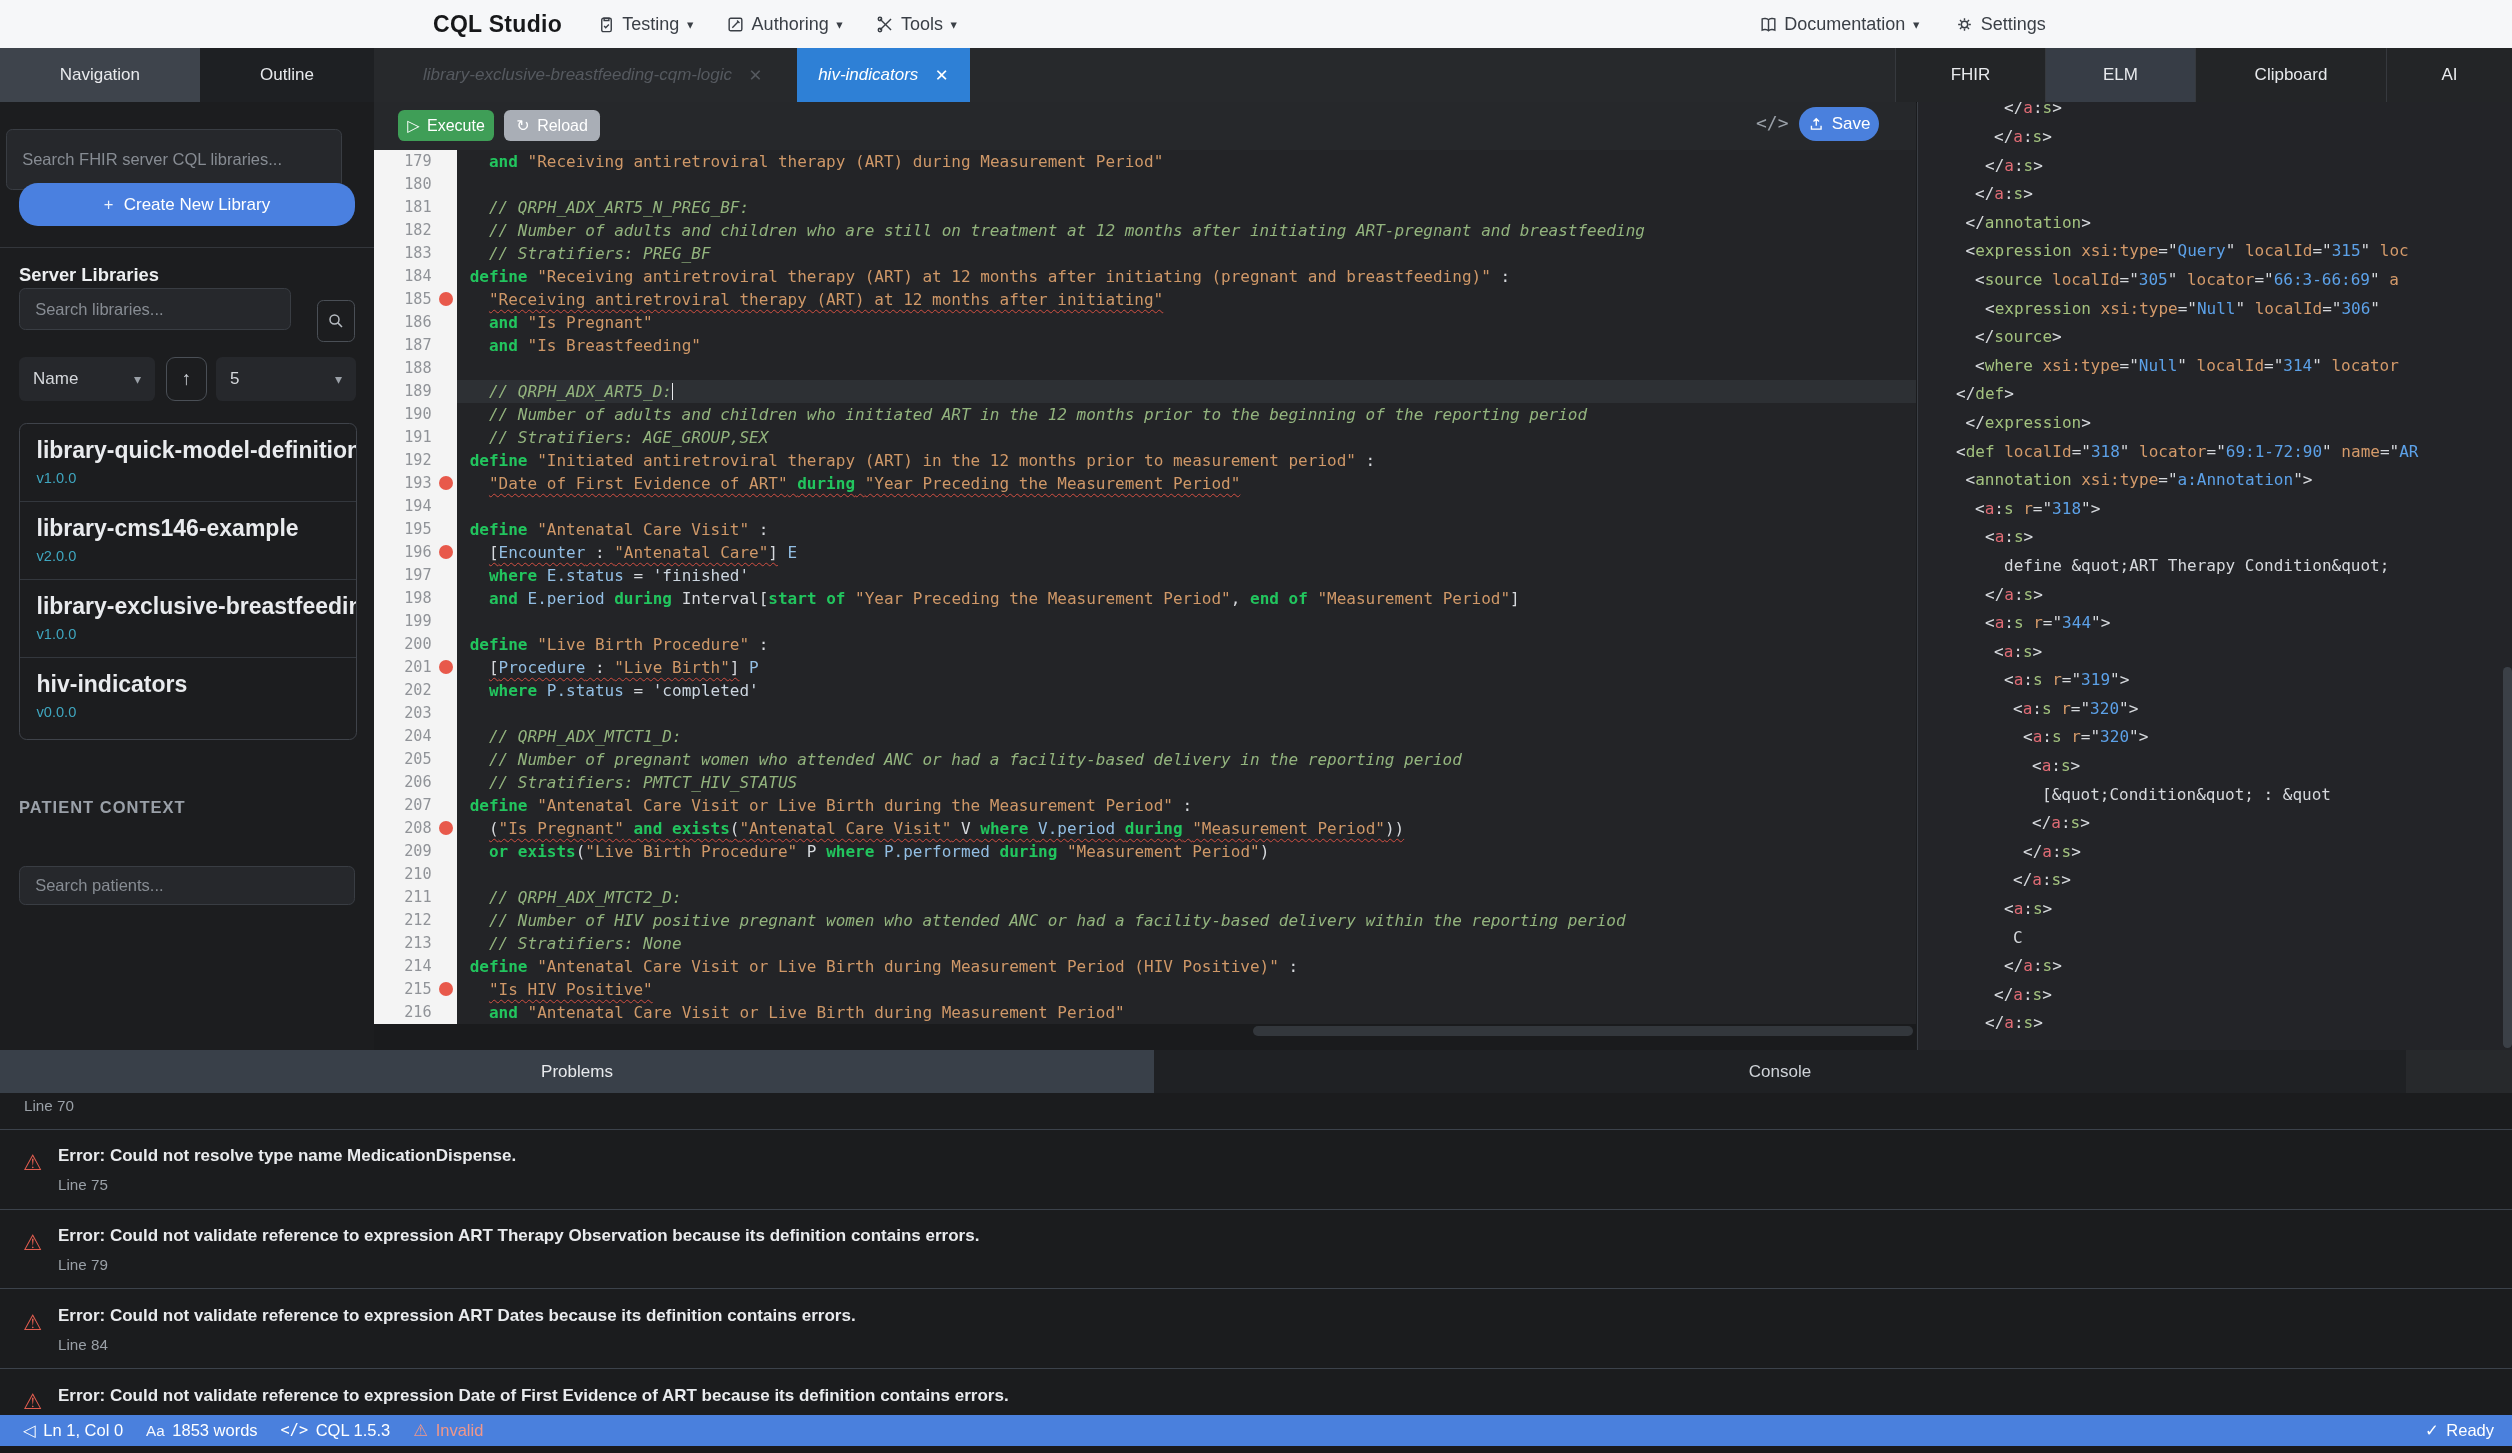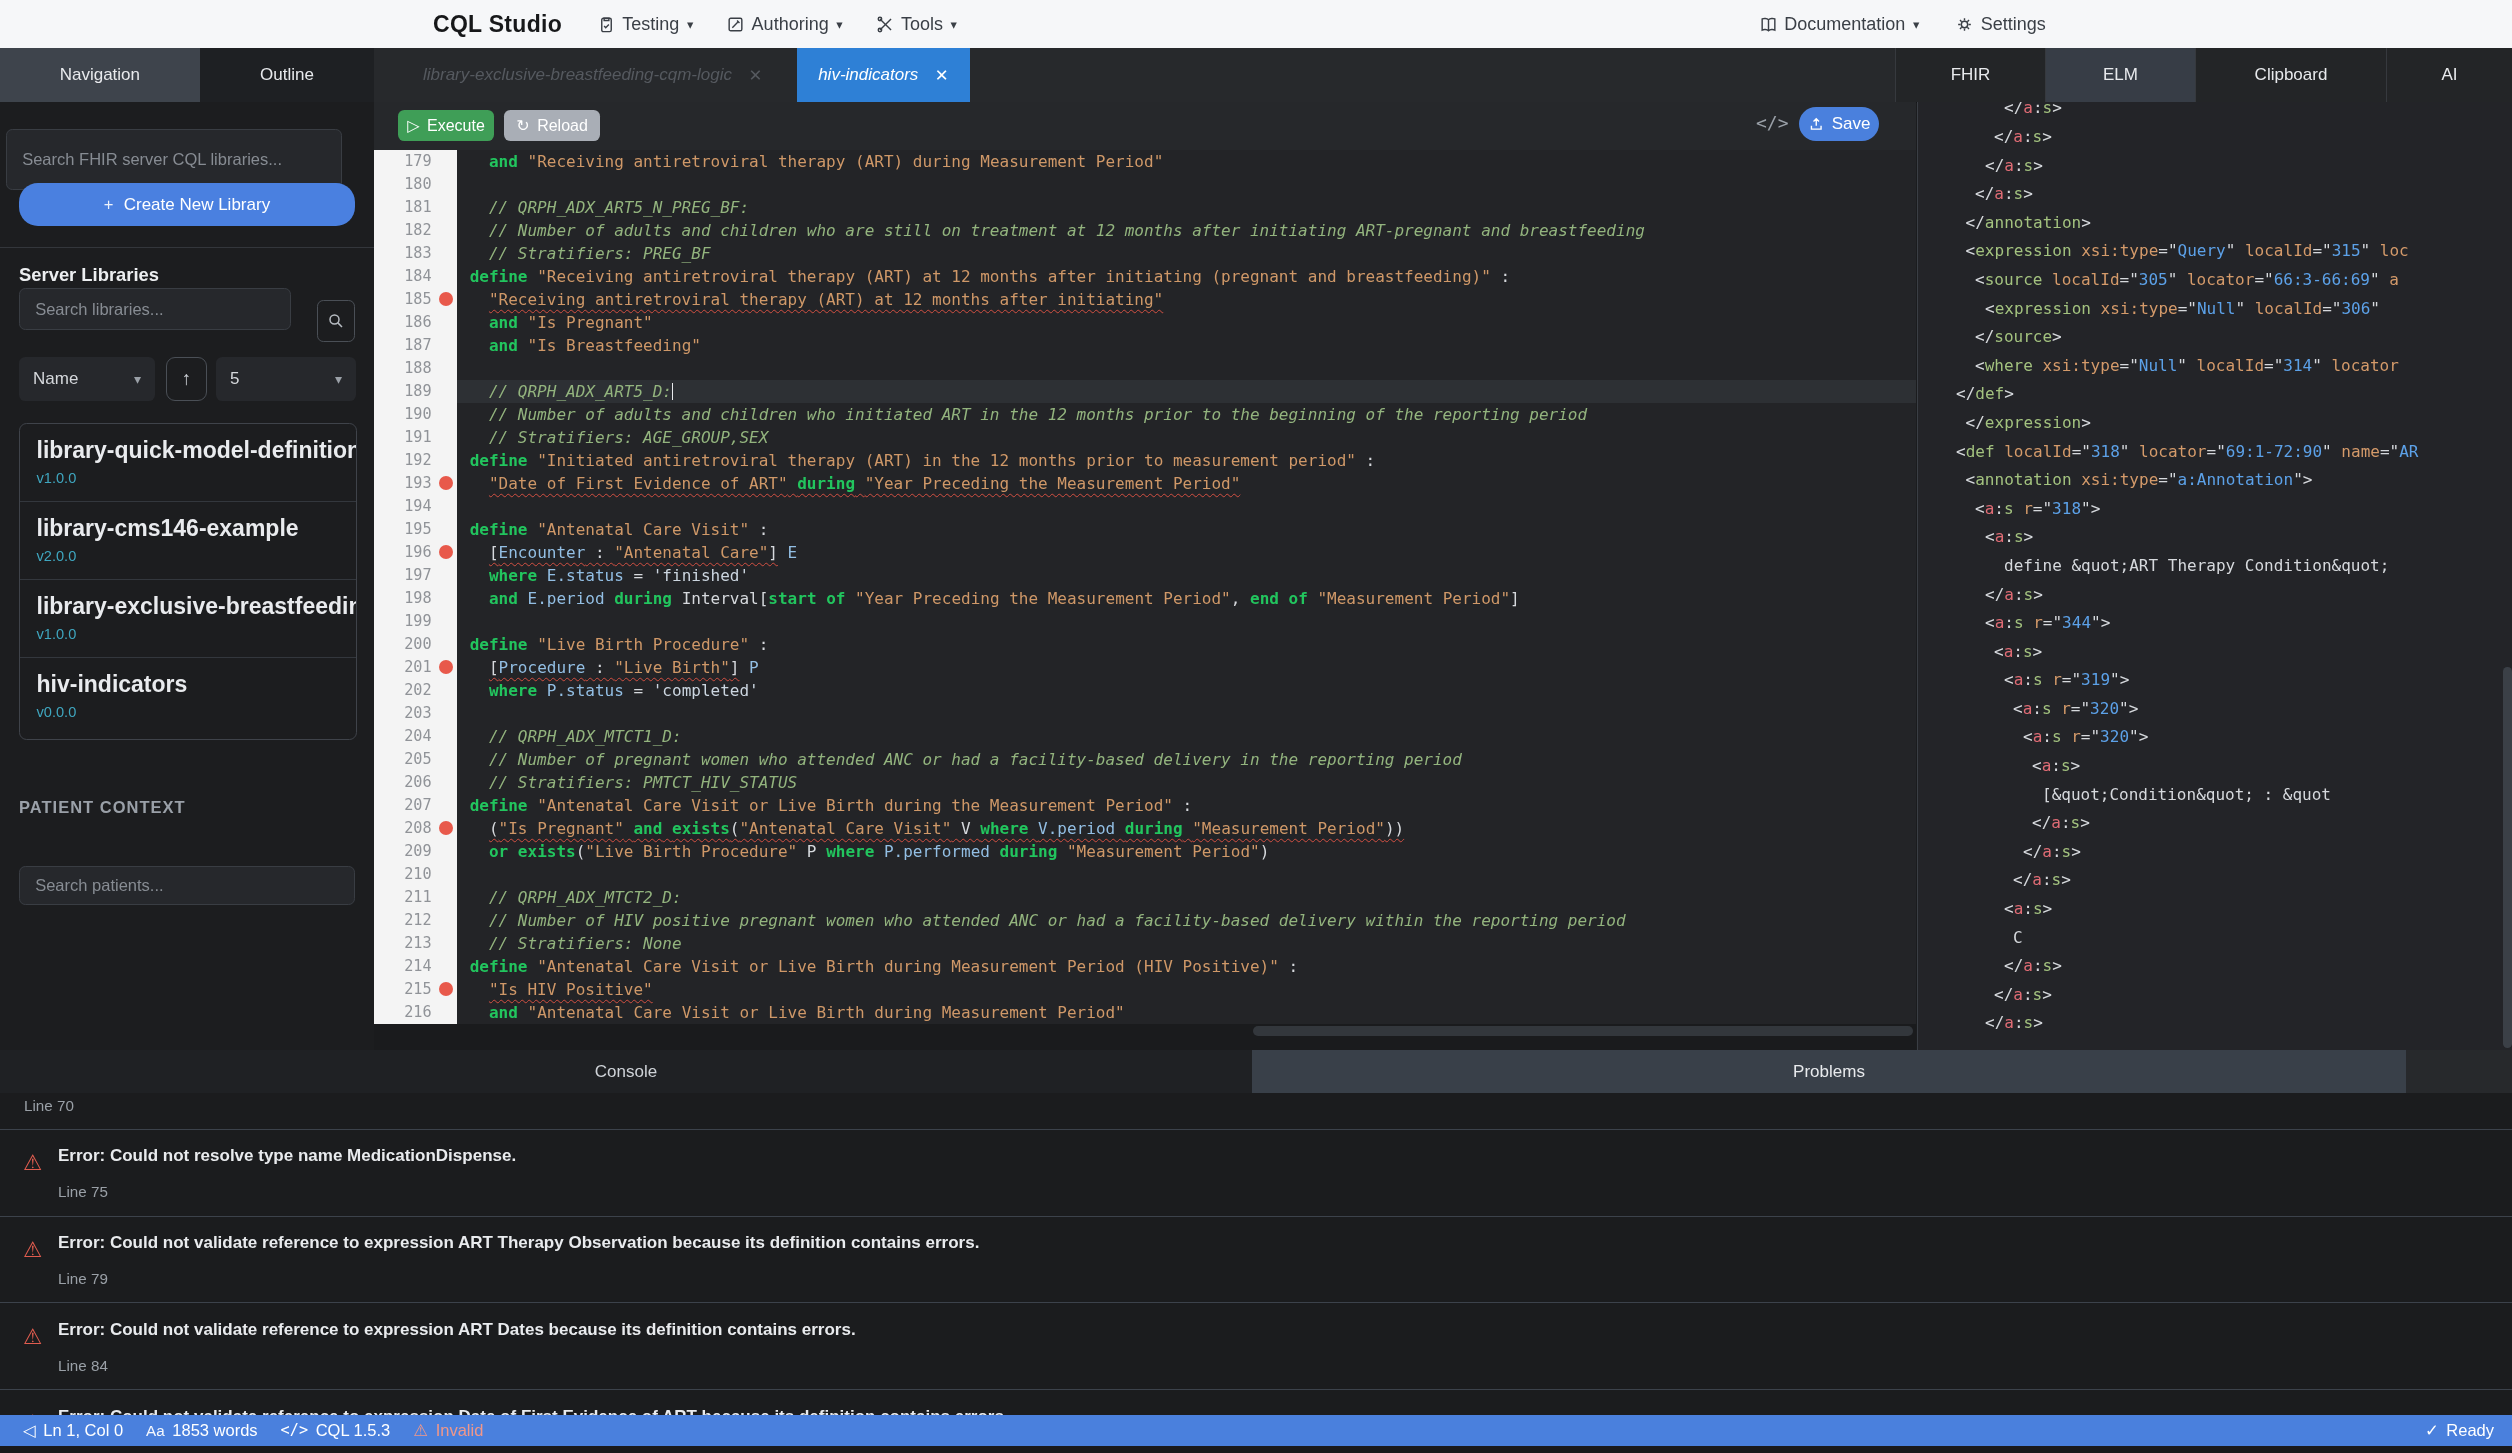--- a/index.html
+++ b/index.html
@@ -82,21 +82,21 @@
   
   #bottom-tabs{left:0;top:1050px;width:2512px;height:43px;display:flex;}
   #console-tab{width:1252px;background:#1f2124;color:#cfd3d8;display:flex;align-items:center;justify-content:center;font-size:17px;}
   #problems-tab{width:1154px;background:#394049;color:#e8eaed;display:flex;align-items:center;justify-content:center;font-size:17px;}
   #tabs-rest{flex:1;background:#27292c;}
   
   #problems{left:0;top:1093px;width:2512px;height:322px;background:#1b1c1e;overflow:hidden;}
   .prob-row{position:relative;border-bottom:0.6px solid #3c424b;padding:16.5px 0 15.2px 58px;}
   .prob-row .warn{position:absolute;left:23px;top:20.3px;font-size:21.6px;color:#e05c4f;}
   .prob-msg{font-size:17px;font-weight:bold;color:#e9ebee;}
-  .prob-line{font-size:15.2px;color:#9aa0a7;margin-top:17px;}
+  .prob-line{font-size:15.2px;color:#9aa0a7;margin-top:10px;}
   .prob-row.partial{padding-top:3.8px;border-top:none;padding-left:24px;}
   
   #statusbar{left:0;top:1415px;width:2512px;height:30.5px;background:#4a80dd;color:#fff;display:flex;align-items:center;font-size:16.5px;}
   #statusbar .item{display:flex;align-items:center;gap:7.6px;margin-left:23px;}
   #statusbar .aa{font-size:15.2px;opacity:.95;}
   #statusbar .codeicon{font-family:"DejaVu Sans Mono",monospace;font-size:15.2px;}
   #status-invalid{color:#f0978a;}
   #status-ready{position:absolute;right:18px;display:flex;align-items:center;gap:7.6px;}
   #below-status{left:0;top:1446px;width:2512px;height:7.6px;background:#1a1a1c;}
 </style>
@@ -432,22 +432,22 @@
       <div class="xl" style="padding-left: 67px;"><span class="xw">&lt;</span><span class="xr">a</span><span class="xw">:</span><span class="xg">s</span><span class="xw">&gt;</span></div>
       <div class="xl" style="padding-left: 76px;"><span class="xw">C</span></div>
       <div class="xl" style="padding-left: 67px;"><span class="xw">&lt;/</span><span class="xr">a</span><span class="xw">:</span><span class="xg">s</span><span class="xw">&gt;</span></div>
       <div class="xl" style="padding-left: 57px;"><span class="xw">&lt;/</span><span class="xr">a</span><span class="xw">:</span><span class="xg">s</span><span class="xw">&gt;</span></div>
       <div class="xl" style="padding-left: 48px;"><span class="xw">&lt;/</span><span class="xr">a</span><span class="xw">:</span><span class="xg">s</span><span class="xw">&gt;</span></div>
     </div>
   <div id="elm-vscroll"></div>
 </div>
 
 <div id="bottom-tabs" class="abs">
+  <div id="problems-tab">Problems</div>
   <div id="console-tab">Console</div>
-  <div id="problems-tab">Problems</div>
   <div id="tabs-rest"></div>
 </div>
 <div id="problems" class="abs">
     <div class="prob-row partial">
       <div class="prob-line" style="margin-top: 0px;">Line 70</div>
     </div>
     <div class="prob-row">
       <span class="warn">⚠</span>
       <div class="prob-msg">Error: Could not resolve type name MedicationDispense.</div>
       <div class="prob-line">Line 75</div>

